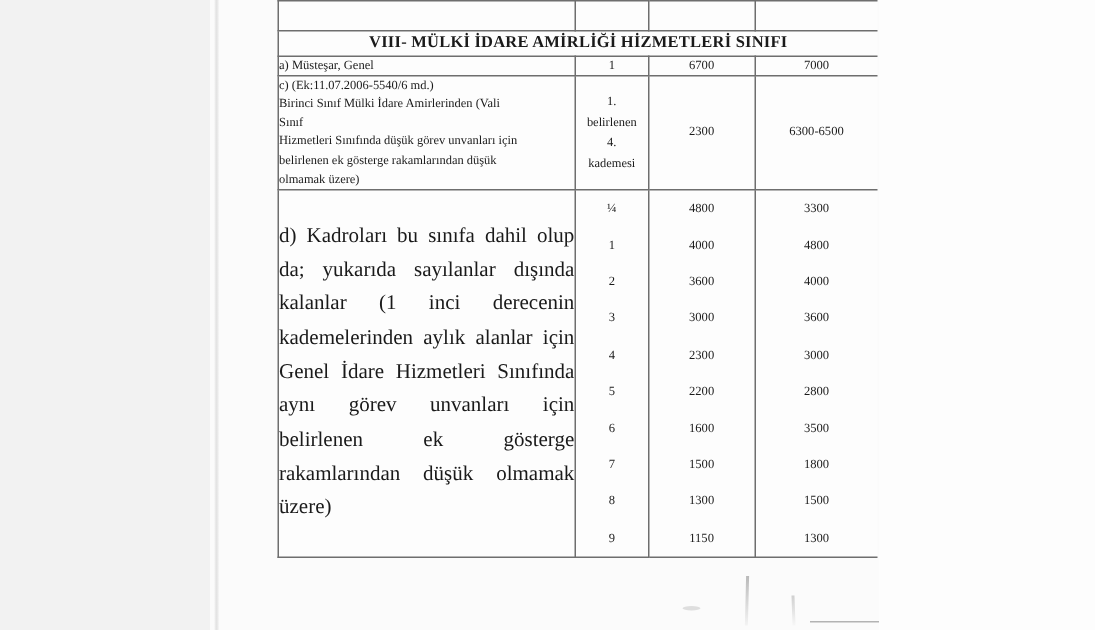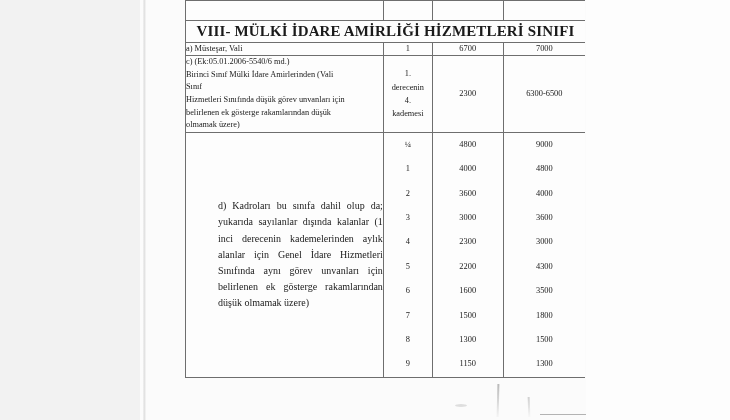--- a/index.html
+++ b/index.html
@@ -72,21 +72,21 @@
 
   
   .no-right { border-right: none !important; }
 
   
   .row-blank td { height: 19px; }
 
   .title-cell {
     text-align: center;
     font-weight: bold;
-    font-size: 15px;
+    font-size: 11px;
     letter-spacing: 0.15px;
     padding: 7px 4px 7px 4px;
     border-right: none !important;
     margin-top: 35px;
   }
 
   .label-simple {
     padding: 3px 6px;
     text-align: left;
     font-size: 8.4px;
@@ -113,24 +113,23 @@
   .grade-stack .ln { display: block; }
 
   
   .para-cell {
     padding: 0 7px;
     vertical-align: middle;
   }
   .para-just {
     text-align: justify;
     text-align-last: left;
-    font-size: 10px;
+    font-size: 14px;
     line-height: 1.62;
     hyphens: none;
-    margin-left: 32px;
   }
 
   
   .stack-cell {
     padding: 0;
     vertical-align: top;
   }
   .stack-list {
     display: flex;
     flex-direction: column;
@@ -194,38 +193,38 @@
       <td></td>
       <td></td>
       <td class="no-right"></td>
     </tr>
 
     <tr>
       <td class="title-cell" colspan="4">VIII- MÜLKİ İDARE AMİRLİĞİ HİZMETLERİ SINIFI</td>
     </tr>
 
     <tr>
-      <td class="label-simple">a) Müsteşar, Vali</td>
+      <td class="label-simple">a) Müsteşar, Genel</td>
       <td class="num-cell">1</td>
       <td class="num-cell">6700</td>
       <td class="num-cell no-right">7000</td>
     </tr>
 
     <tr>
       <td class="label-block">
-        <span class="ln">c) (Ek:05.01.2006-5540/6 md.)</span>
+        <span class="ln">c) (Ek:11.07.2006-5540/6 md.)</span>
         <span class="ln">Birinci Sınıf Mülki İdare Amirlerinden (Vali</span>
         <span class="ln">Sınıf</span>
         <span class="ln">Hizmetleri Sınıfında düşük görev unvanları için</span>
         <span class="ln">belirlenen ek gösterge rakamlarından düşük</span>
         <span class="ln">olmamak üzere)</span>
       </td>
       <td class="grade-stack">
         <span class="ln">1.</span>
-        <span class="ln">derecenin</span>
+        <span class="ln">belirlenen</span>
         <span class="ln">4.</span>
         <span class="ln">kademesi</span>
       </td>
       <td class="num-cell">2300</td>
       <td class="num-cell no-right">6300-6500</td>
     </tr>
 
     <tr>
       <td class="para-cell">
         <div class="para-just">d) Kadroları bu sınıfa dahil olup da; yukarıda sayılanlar dışında kalanlar (1 inci derecenin kademelerinden aylık alanlar için Genel İdare Hizmetleri Sınıfında aynı görev unvanları için belirlenen ek gösterge rakamlarından düşük olmamak üzere)</div>
@@ -253,26 +252,26 @@
           <div class="sl-item">2300</div>
           <div class="sl-item">2200</div>
           <div class="sl-item">1600</div>
           <div class="sl-item">1500</div>
           <div class="sl-item">1300</div>
           <div class="sl-item">1150</div>
         </div>
       </td>
       <td class="stack-cell no-right">
         <div class="stack-list">
-          <div class="sl-item">9000</div>
+          <div class="sl-item">3300</div>
           <div class="sl-item">4800</div>
           <div class="sl-item">4000</div>
           <div class="sl-item">3600</div>
           <div class="sl-item">3000</div>
-          <div class="sl-item">4300</div>
+          <div class="sl-item">2800</div>
           <div class="sl-item">3500</div>
           <div class="sl-item">1800</div>
           <div class="sl-item">1500</div>
           <div class="sl-item">1300</div>
         </div>
       </td>
     </tr>
 
   </tbody>
 </table>

